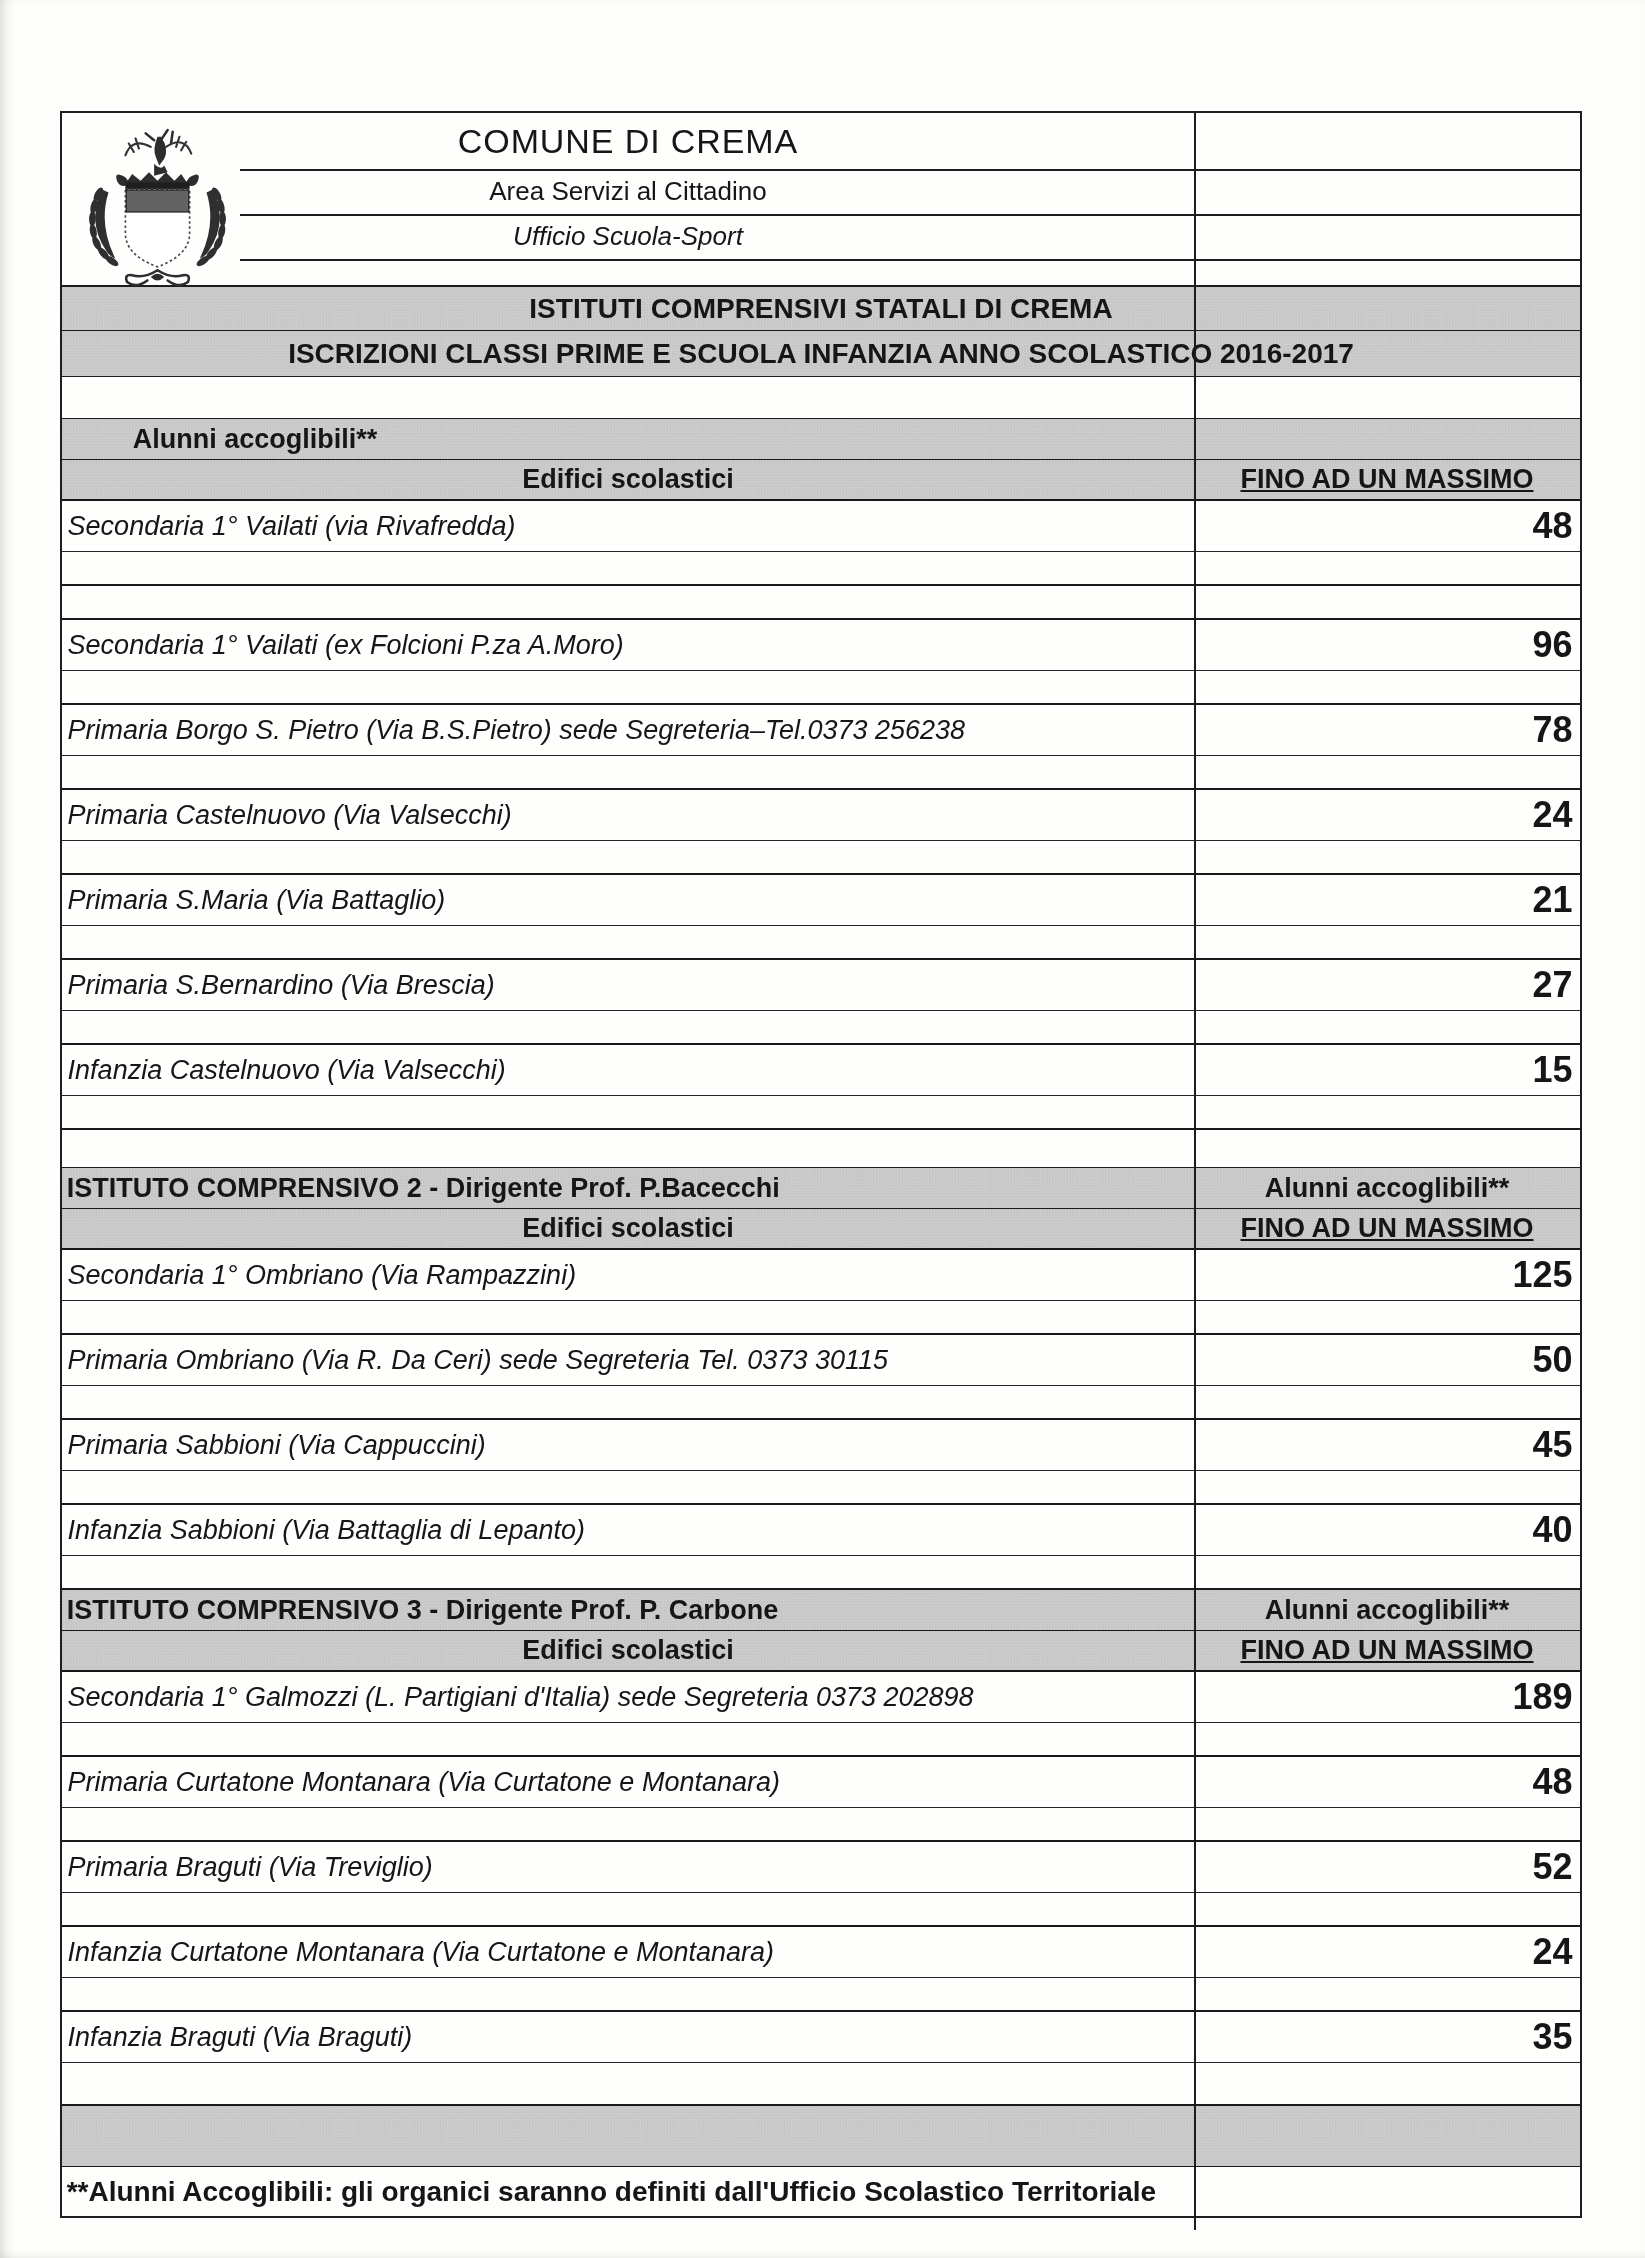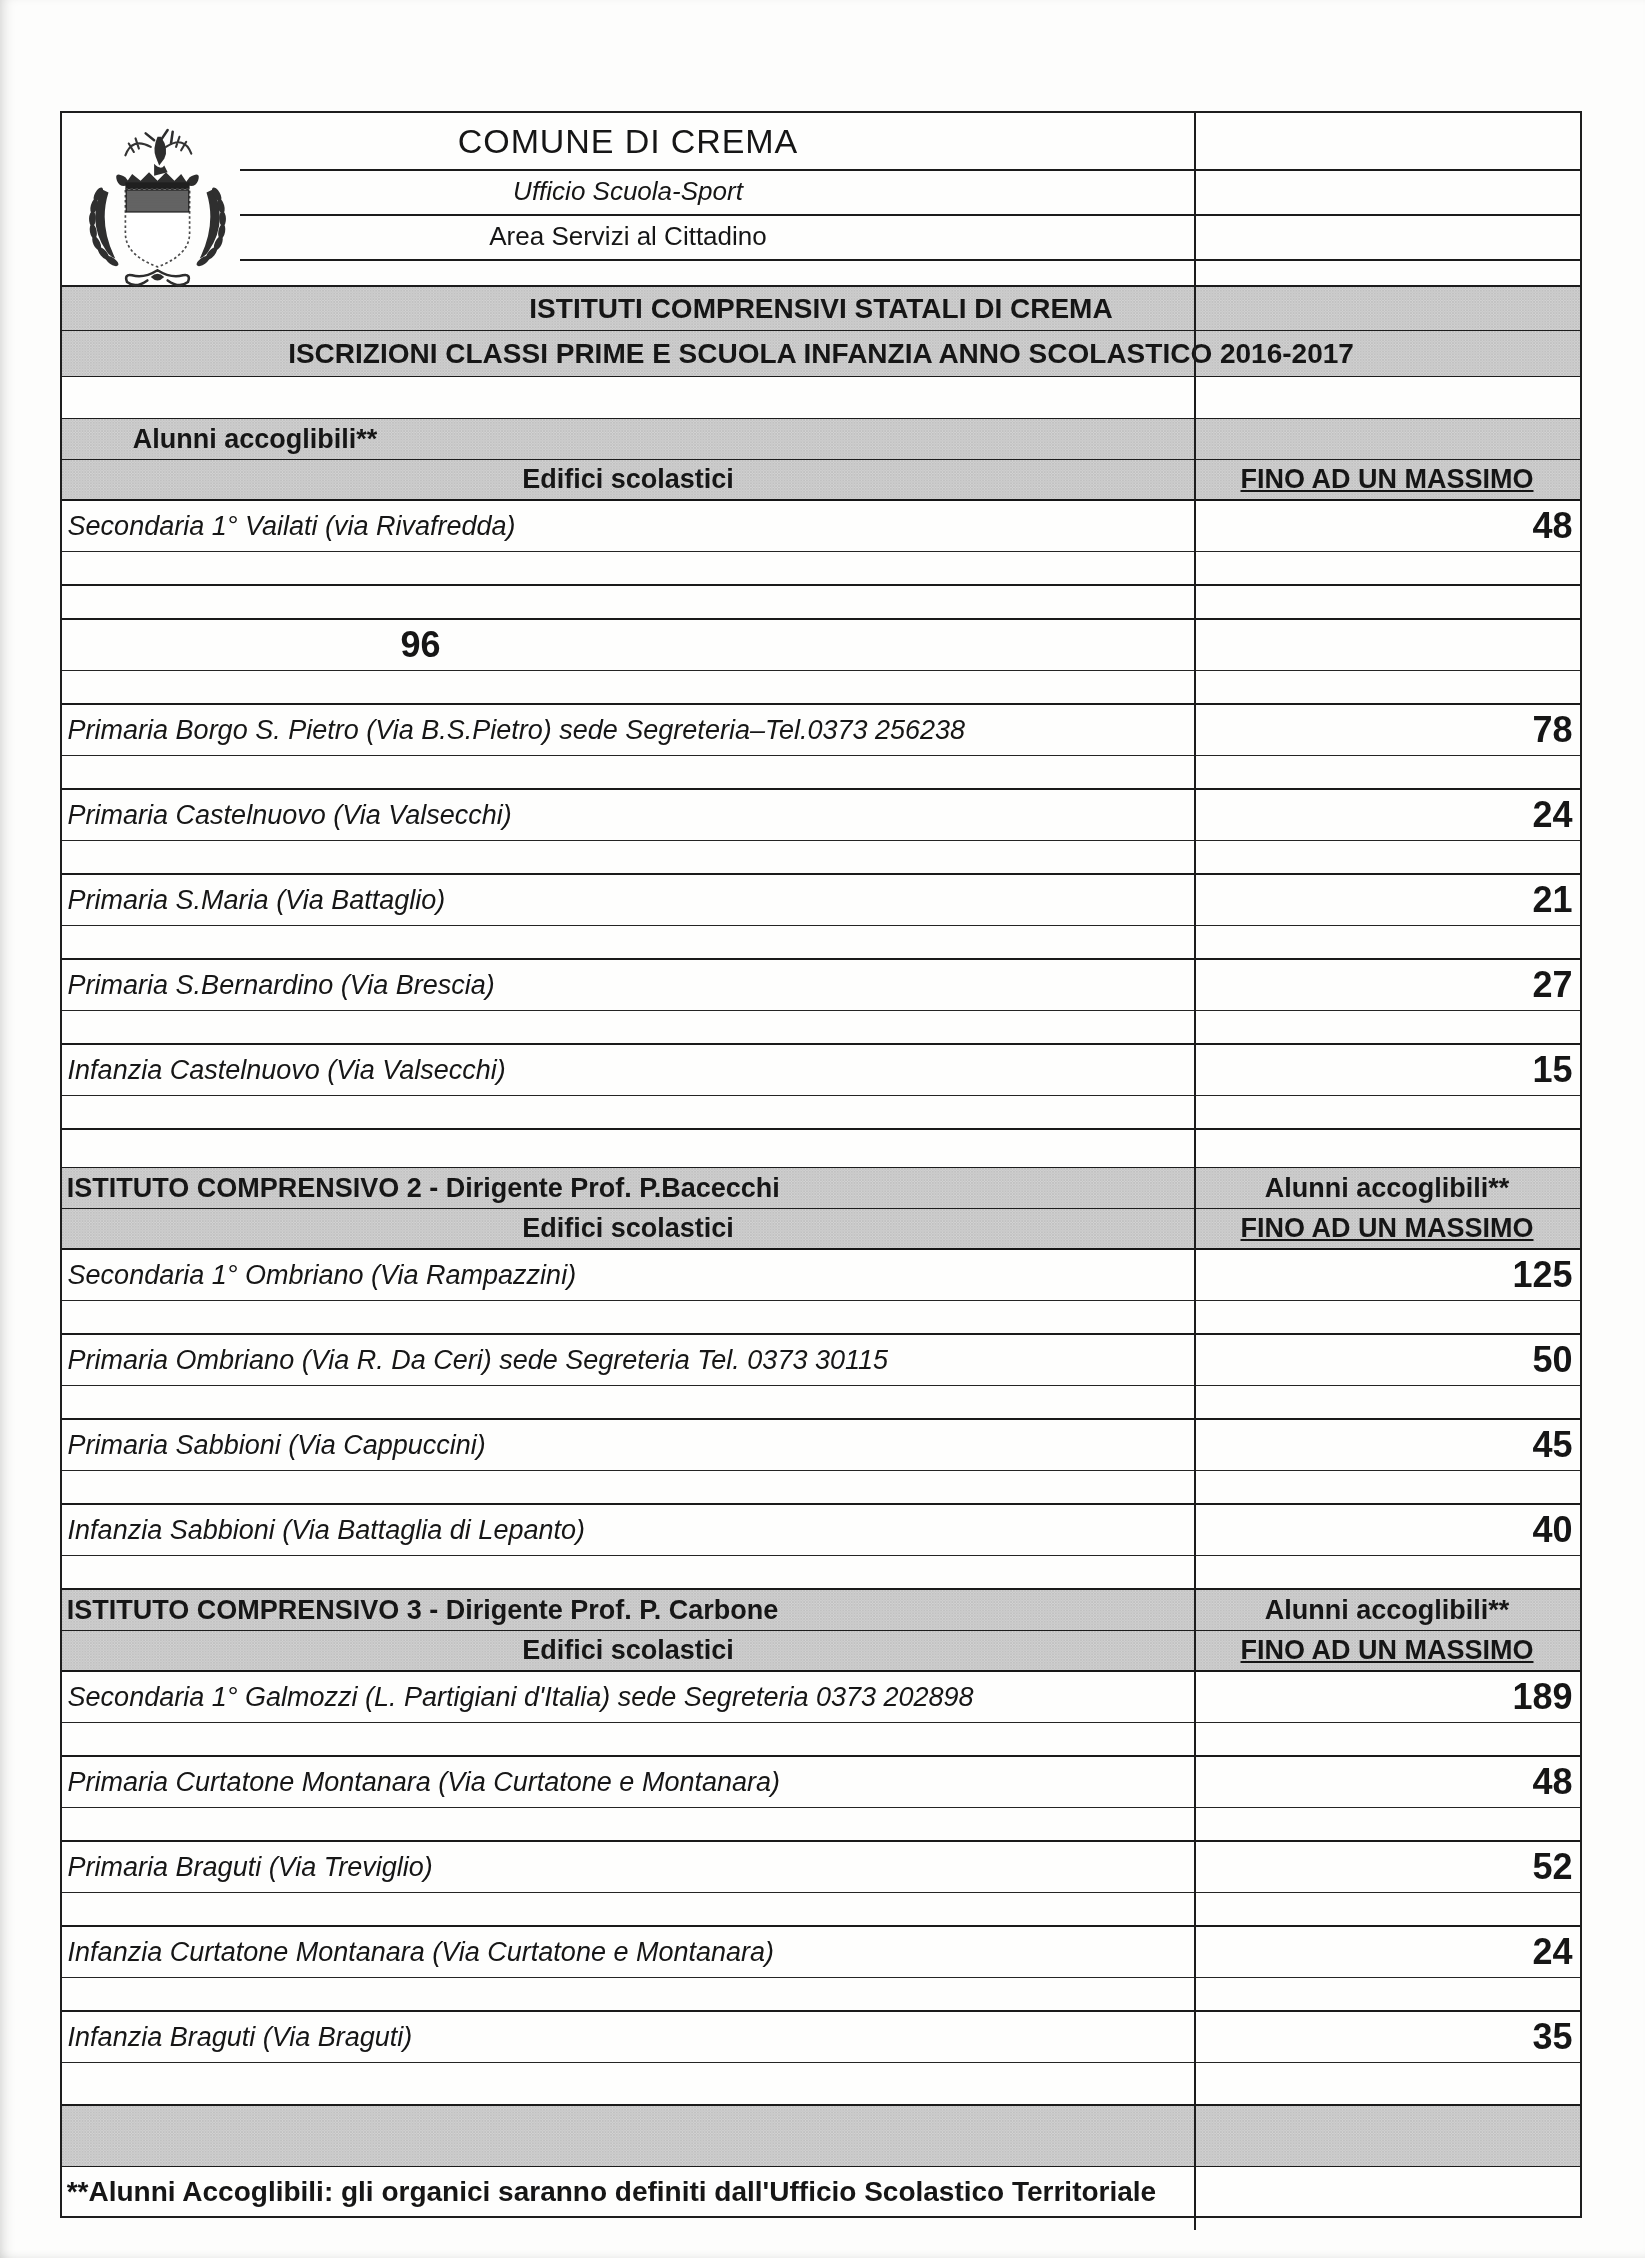--- a/index.html
+++ b/index.html
@@ -114,22 +114,22 @@
           <ellipse cx="176" cy="130" rx="9" ry="4" transform="rotate(100 176 130)"></ellipse>
           <ellipse cx="172" cy="144" rx="9" ry="4" transform="rotate(115 172 144)"></ellipse>
           <ellipse cx="164" cy="156" rx="9" ry="4" transform="rotate(130 164 156)"></ellipse>
           <ellipse cx="154" cy="165" rx="9" ry="4" transform="rotate(145 154 165)"></ellipse>
         </g>
 
         <path d="M100,176 q-16,10 -30,6 q-10,-2 -6,8 q10,8 24,-2 M100,176 q16,10 30,6 q10,-2 6,8 q-10,8 -24,-2" fill="none" stroke="#2d2d2d" stroke-width="3" stroke-linecap="round"></path>
         <path d="M92,184 q8,-8 16,0 q-8,8 -16,0" fill="#2d2d2d"></path>
       </svg>
       <div class="hrow h-title">COMUNE DI CREMA</div>
+      <div class="hrow h-sub">Area Servizi al Cittadino</div>
       <div class="hrow h-office">Ufficio Scuola-Sport</div>
-      <div class="hrow h-sub">Area Servizi al Cittadino</div>
       <div class="hline l1"></div>
       <div class="hline l2"></div>
       <div class="hline l3"></div>
     </div>
 
     <div class="bar dither">ISTITUTI COMPRENSIVI STATALI DI CREMA</div>
     <div class="bar b2 dither">ISCRIZIONI CLASSI PRIME E SCUOLA INFANZIA ANNO SCOLASTICO 2016-2017</div>
     <div class="gaprow"></div>
 
     <div id="sections">
@@ -140,20 +140,21 @@
           <div class="cell-l">Edifici scolastici</div>
           <div class="cell-r">FINO AD UN MASSIMO</div>
         </div>
         <div class="row data-row">
           <div class="cell-l">Secondaria 1° Vailati (via Rivafredda)</div>
           <div class="cell-r">48</div>
         </div>
         <div class="spacer"></div>
         <div class="spacer"></div>
         <div class="row data-row">
+          <div class="cell-l">Secondaria 1° Vailati (ex Folcioni P.za A.Moro)</div>
           <div class="cell-r">96</div>
         </div>
         <div class="spacer"></div>
         <div class="row data-row">
           <div class="cell-l">Primaria Borgo S. Pietro (Via B.S.Pietro) sede Segreteria–Tel.0373 256238</div>
           <div class="cell-r">78</div>
         </div>
         <div class="spacer"></div>
         <div class="row data-row">
           <div class="cell-l">Primaria Castelnuovo (Via Valsecchi)</div>

